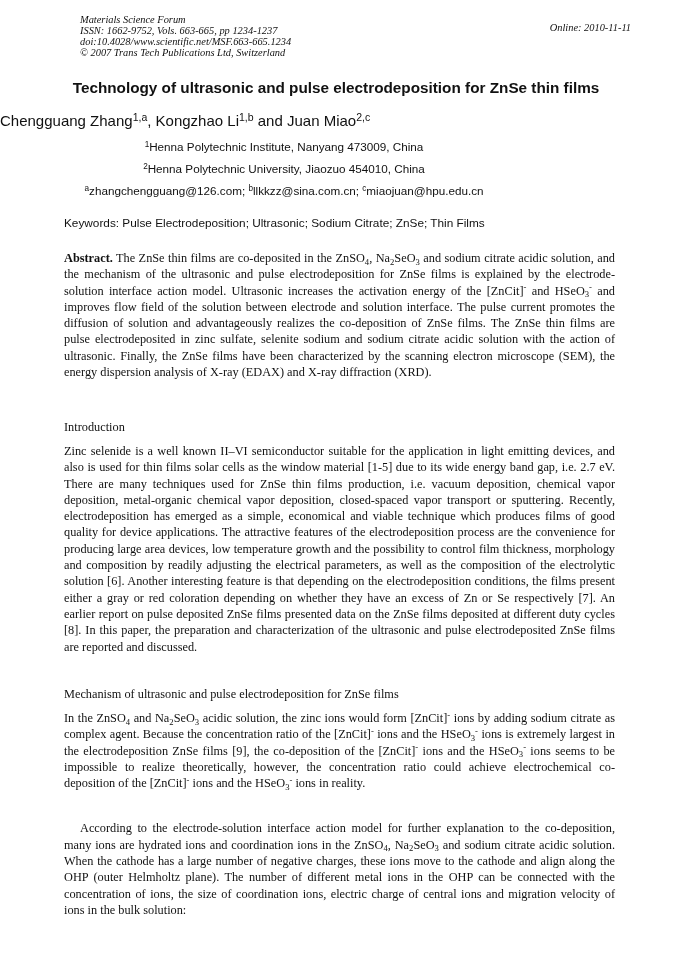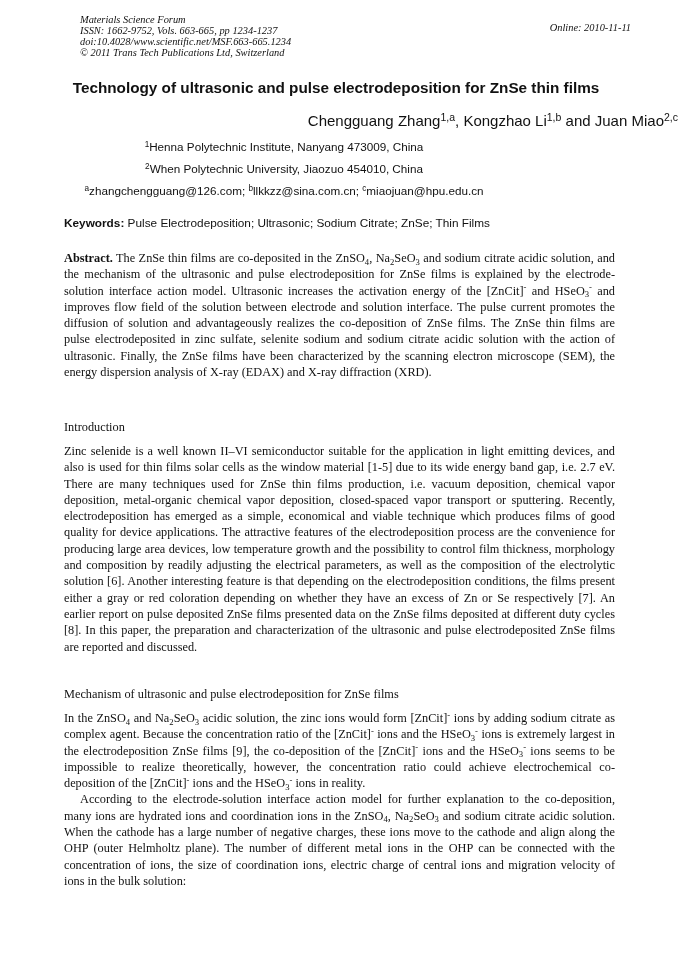--- a/index.html
+++ b/index.html
@@ -1,54 +1,54 @@
 <!DOCTYPE html>
 <html><head>
   <meta charset="utf-8">
   <style>
     html, body { margin: 0; padding: 0; background: #ffffff; }
     body { width: 678px; height: 959px; position: relative; overflow: hidden; color: #111; }
     .hdr { position: absolute; left: 64px; top: 14px; width: 551px; font-family: "Liberation Serif", serif; font-style: italic; font-size: 10.4px; line-height: 11px; margin-left: 16px; }
     .hdr .right { position: absolute; right: 0; top: 8px; }
     .title { position: absolute; left: 0; width: 672px; top: 79px; text-align: center; font-family: "Liberation Sans", sans-serif; font-weight: bold; font-size: 15.3px; }
-    .authors { position: absolute; left: 0; width: 678px; top: 112px; text-align: right; font-family: "Liberation Sans", sans-serif; font-size: 15px; }
+    .authors { position: absolute; left: 0; width: 678px; top: 112px; text-align: left; font-family: "Liberation Sans", sans-serif; font-size: 15px; }
     .aff { position: absolute; left: 4px; width: 560px; text-align: center; font-family: "Liberation Sans", sans-serif; font-size: 11.7px; }
     sup { font-size: 70%; vertical-align: 0; position: relative; top: -0.5em; line-height: 0; }
     sub { font-size: 70%; vertical-align: 0; position: relative; top: 0.3em; line-height: 0; }
     .kw { position: absolute; left: 64px; top: 216px; font-family: "Liberation Sans", sans-serif; font-size: 11.8px; }
-    .kw b { font-weight: bold; text-align: center; }
+    .kw b { font-weight: normal; text-align: center; }
     .body { font-family: "Liberation Serif", serif; font-size: 12.3px; line-height: 16.3px; text-align: justify; }
     .abs { position: absolute; left: 64px; top: 250px; width: 551px; }
     .sect { position: absolute; left: 64px; font-family: "Liberation Serif", serif; font-weight: normal; font-size: 12.3px; }
     .para { position: absolute; left: 64px; width: 551px; }
-    .indent { text-indent: 16px; }
+    .indent { text-indent: 16px; margin-top: 29px; }
     p { margin: 0; }
   </style>
 </head>
 <body>
 
 <div class="hdr">
   <div>Materials Science Forum</div>
   <div>ISSN: 1662-9752, Vols. 663-665, pp 1234-1237</div>
   <div>doi:10.4028/www.scientific.net/MSF.663-665.1234</div>
-  <div>© 2011 Trans Tech Publications Ltd, Switzerland</div>
+  <div>© 2007 Trans Tech Publications Ltd, Switzerland</div>
   <div class="right">Online: 2010-11-11</div>
 </div>
 
 <div class="title">Technology of ultrasonic and pulse electrodeposition for ZnSe thin films</div>
 
 <div class="authors">
   <span>Chengguang Zhang</span><sup>1,a</sup><span>, </span><span>Kongzhao Li</span><sup>1,b</sup><span> and </span><span>Juan Miao</span><sup>2,c</sup>
 </div>
 
 <div class="aff" style="top:140px">
   <sup>1</sup><span>Henna Polytechnic Institute, Nanyang 473009, China</span>
 </div>
 <div class="aff" style="top:162px">
-  <sup>2</sup><span>When Polytechnic University, Jiaozuo 454010, China</span>
+  <sup>2</sup><span>Henna Polytechnic University, Jiaozuo 454010, China</span>
 </div>
 <div class="aff" style="top:184px">
   <sup>a</sup><span>zhangchengguang@126.com; </span><sup>b</sup><span>llkkzz@sina.com.cn; </span><sup>c</sup><span>miaojuan@hpu.edu.cn</span>
 </div>
 
 <div class="kw">
   <b>Keywords:</b><span> Pulse Electrodeposition; Ultrasonic; Sodium Citrate; ZnSe; Thin Films</span>
 </div>
 
 <div class="abs body">

